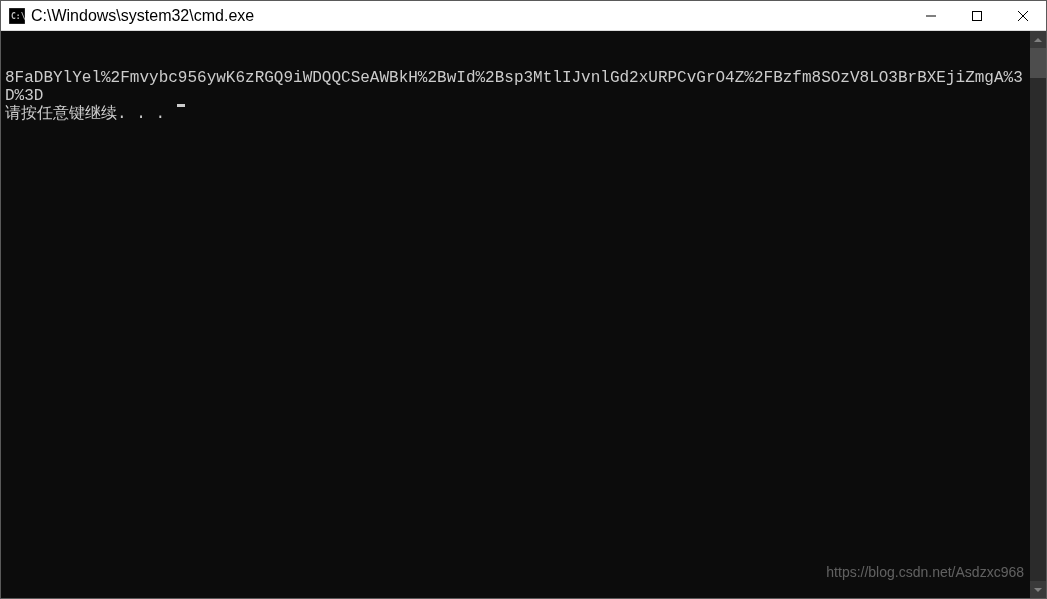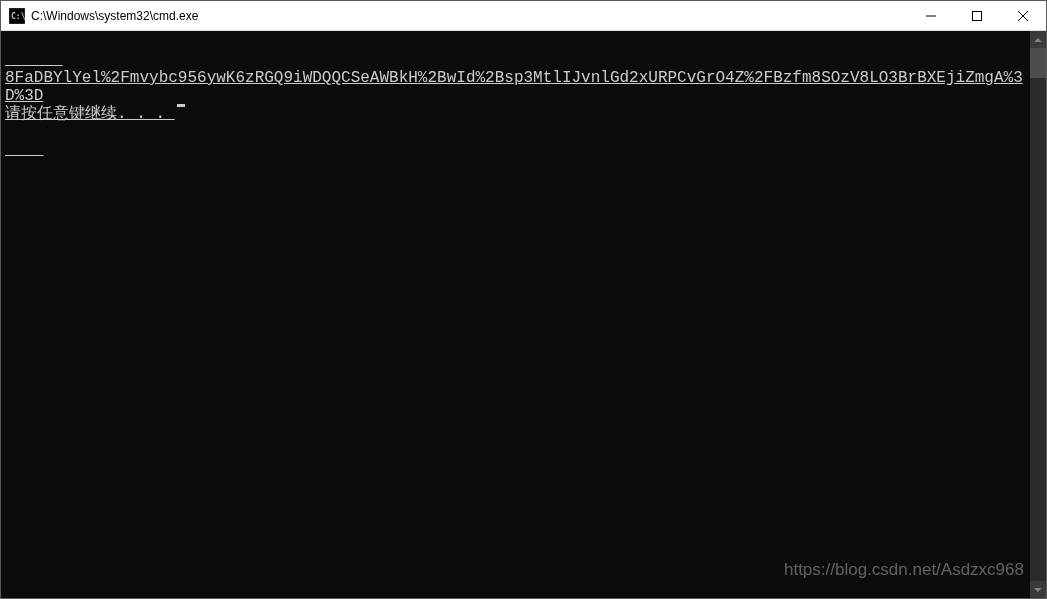--- a/index.html
+++ b/index.html
@@ -38,21 +38,21 @@
       margin-right: 6px;
       display: flex;
       align-items: center;
       justify-content: center;
     }
     .titlebar-icon svg {
       width: 16px;
       height: 16px;
     }
     .titlebar-title {
-      font-size: 12px;
+      font-size: 16px;
       color: #000000;
       flex: 1;
       white-space: nowrap;
       overflow: hidden;
     }
     .titlebar-controls {
       display: flex;
       height: 100%;
     }
     .titlebar-btn {
@@ -75,21 +75,20 @@
     .console-content {
       flex: 1;
       padding: 2px 4px;
       color: #cccccc;
       font-family: Consolas, "Courier New", monospace;
       font-size: 16px;
       line-height: 18px;
       white-space: pre-wrap;
       word-break: break-all;
       overflow: hidden;
-      text-decoration: underline;
     }
     .console-line {
       display: block;
     }
     .prompt-line {
       display: flex;
       align-items: flex-start;
     }
     .cursor {
       display: inline-block;
@@ -128,21 +127,21 @@
       height: 30px;
       background: #4d4d4d;
       position: absolute;
       top: 0;
     }
     .watermark {
       position: absolute;
       bottom: 18px;
       right: 22px;
       color: rgba(200,200,200,0.45);
-      font-size: 17px;
+      font-size: 14px;
       font-family: Arial, sans-serif;
       pointer-events: none;
     }
   </style>
 </head>
 <body>
 
 <div class="window">
   <div class="titlebar">
     <div class="titlebar-icon">

